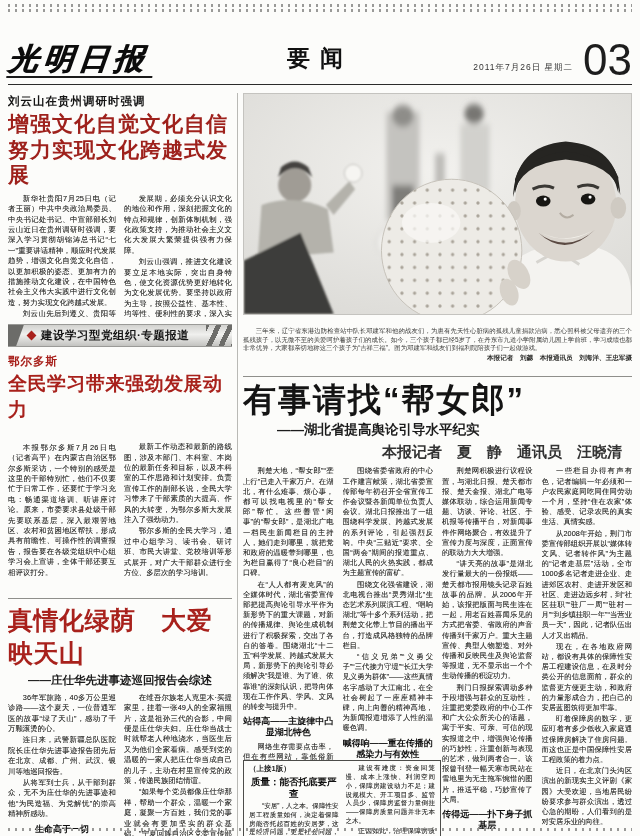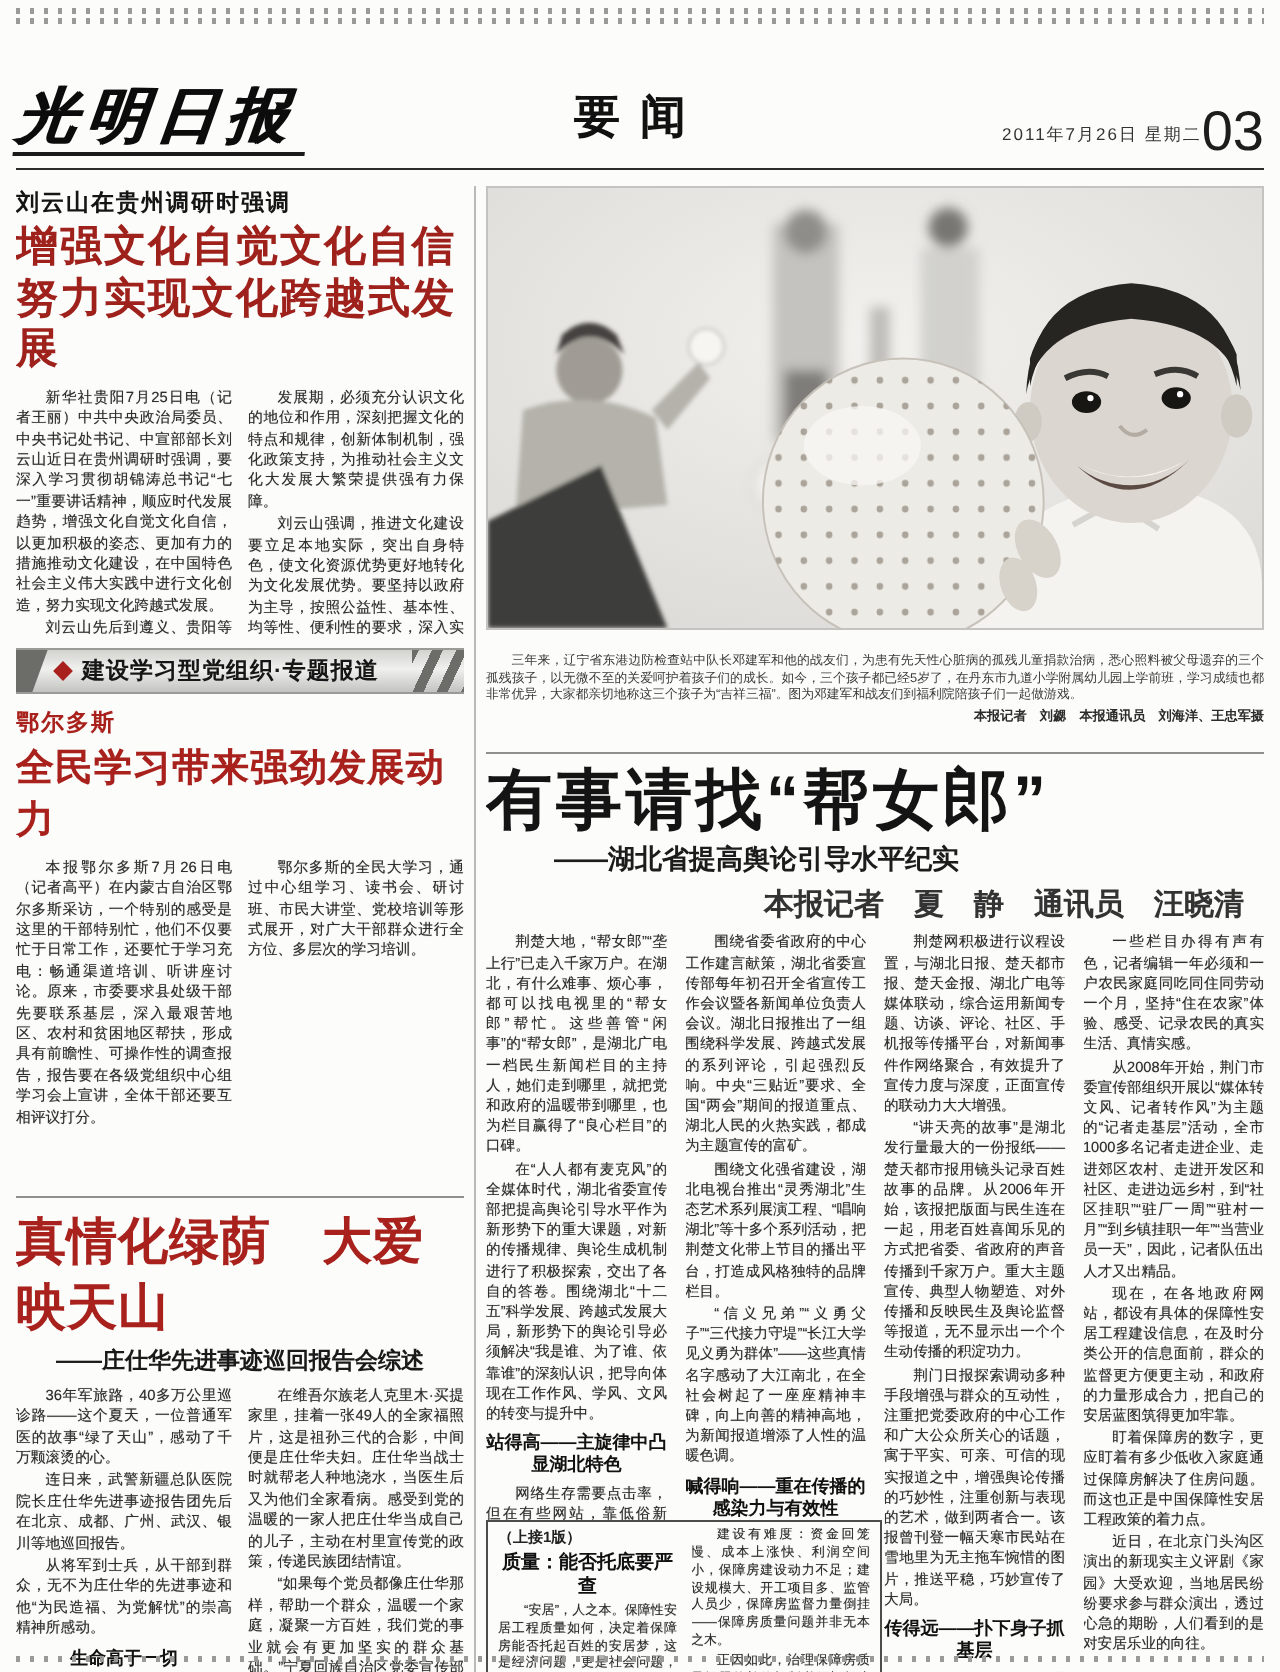--- a/index.html
+++ b/index.html
@@ -10,44 +10,44 @@
   .deckle.top2{margin-top:2px;}
   .deckle.bottom{position:absolute;left:8px;right:8px;bottom:5px;}
   
   .masthead{display:flex;align-items:flex-end;height:50px;margin-top:16px;position:relative;
             border-bottom:1px solid #2b2b2b;padding-bottom:6px;}
   .logo{font-family:"DejaVu Serif","Liberation Serif",serif;font-style:italic;font-weight:bold;
         font-size:30px;letter-spacing:5px;color:#0c0c0c;transform:skewX(-6deg);
         text-shadow:1px 0 0 #0c0c0c;border-bottom:2px solid #1a1a1a;padding:0 6px 2px 0;line-height:1;}
   .section{position:absolute;left:50%;transform:translateX(-50%);bottom:10px;
            font-size:23px;font-weight:bold;letter-spacing:10px;color:#111;}
-  .dateblock{margin-left:auto;display:flex;align-items:flex-end;}
+  .dateblock{margin-left:auto;display:flex;align-items:flex-end;gap:10px;}
   .date{font-size:8.5px;color:#333;padding-bottom:4px;letter-spacing:1px;}
-  .pagenum{font-size:28px;line-height:.85;color:#1d1d1d;font-weight:500;}
+  .pagenum{font-size:44px;line-height:.85;color:#1d1d1d;font-weight:500;}
   
   .content{display:flex;height:746px;margin-top:8px;overflow:hidden;}
   .left-col{width:224px;flex:0 0 224px;overflow:hidden;}
   .vdivider{width:1px;background:#b9b9b5;margin:0 5px;}
   .right-col{flex:1;position:relative;overflow:hidden;}
   .hrule{border-top:1px solid #8f8f8b;margin:5px 0;}
   
   .kicker{font-size:11.5px;font-weight:bold;color:#151515;margin:1px 0 2px;letter-spacing:1px;}
   .kicker.red{color:#a8211c;}
   .headA{font-size:21px;font-weight:bold;color:#9e211c;line-height:1.22;letter-spacing:1px;margin:1px 0 6px;}
   .headB{font-size:19px;font-weight:bold;color:#a8211c;letter-spacing:.5px;margin:1px 0 6px;}
   .headC{font-size:25px;font-weight:bold;color:#a8211c;letter-spacing:.5px;margin:3px 0 3px;}
   .dekC{font-size:11.5px;font-weight:bold;color:#1a1a1a;text-align:center;margin:0 0 5px;}
   .cols{display:flex;gap:8px;overflow:hidden;}
   .tcol{flex:1 1 0;overflow:hidden;}
   .para{font-size:7.4px;line-height:10.4px;text-align:justify;text-indent:2em;
         color:#2e2e2c;margin:0 0 1px;text-shadow:0 0 .4px rgba(40,40,40,.5);}
   .crosshead{font-size:9px;font-weight:bold;text-align:center;color:#111;margin:4px 0 3px;line-height:1.25;}
   .note{font-size:7.5px;font-weight:bold;color:#222;margin:0 0 2px;}
   .a-body{height:124px;margin-bottom:6px;}
-  .b-body{height:164px;margin-bottom:2px;}
+  .b-body{height:164px;margin-bottom:2px;align-items:center;}
   .c-body{height:236px;}
   
   .banner{position:relative;height:21px;margin:5px 0 7px;display:flex;align-items:center;
           background:linear-gradient(180deg,#d2d2cf,#f0f0ee 45%,#c3c3c0);overflow:hidden;
           border-top:1px solid #9a9a97;border-bottom:1px solid #9a9a97;}
   .banner-tab{position:absolute;left:-4px;top:0;bottom:0;width:16px;background:#6c6c69;transform:skewX(-20deg);}
   .banner-stripes{position:absolute;right:-4px;top:0;bottom:0;width:30px;
           background:repeating-linear-gradient(-65deg,#6c6c69 0 5px,transparent 5px 11px);}
   .banner-bullet{width:7px;height:7px;background:#a8211c;transform:rotate(45deg);margin:0 6px 0 20px;flex:0 0 auto;}
   .banner-label{font-size:11.5px;font-weight:bold;color:#161616;letter-spacing:.5px;}
@@ -117,20 +117,21 @@
       </div>
 
       <article>
         <div class="kicker red">鄂尔多斯</div>
         <div class="headB">全民学习带来强劲发展动力</div>
         <div class="cols b-body">
           <div class="tcol">
               <div class="para">本报鄂尔多斯7月26日电（记者高平）在内蒙古自治区鄂尔多斯采访，一个特别的感受是这里的干部特别忙，他们不仅要忙于日常工作，还要忙于学习充电：畅通渠道培训、听讲座讨论。原来，市委要求县处级干部先要联系基层，深入最艰苦地区、农村和贫困地区帮扶，形成具有前瞻性、可操作性的调查报告，报告要在各级党组织中心组学习会上宣讲，全体干部还要互相评议打分。</div>
             </div>
           <div class="tcol">
+              <div class="para">最新工作动态和最新的路线图，涉及本部门、本科室、本岗位的最新任务和目标，以及本科室的工作思路和计划安排。负责宣传工作的副部长说，全民大学习带来了干部素质的大提高、作风的大转变，为鄂尔多斯大发展注入了强劲动力。</div>
               <div class="para">鄂尔多斯的全民大学习，通过中心组学习、读书会、研讨班、市民大讲堂、党校培训等形式展开，对广大干部群众进行全方位、多层次的学习培训。</div>
             </div>
         </div>
       </article>
 
       <div class="hrule"></div>
 
       <article>
         <div class="headC">真情化绿荫　大爱映天山</div>
         <div class="dekC">——庄仕华先进事迹巡回报告会综述</div>

